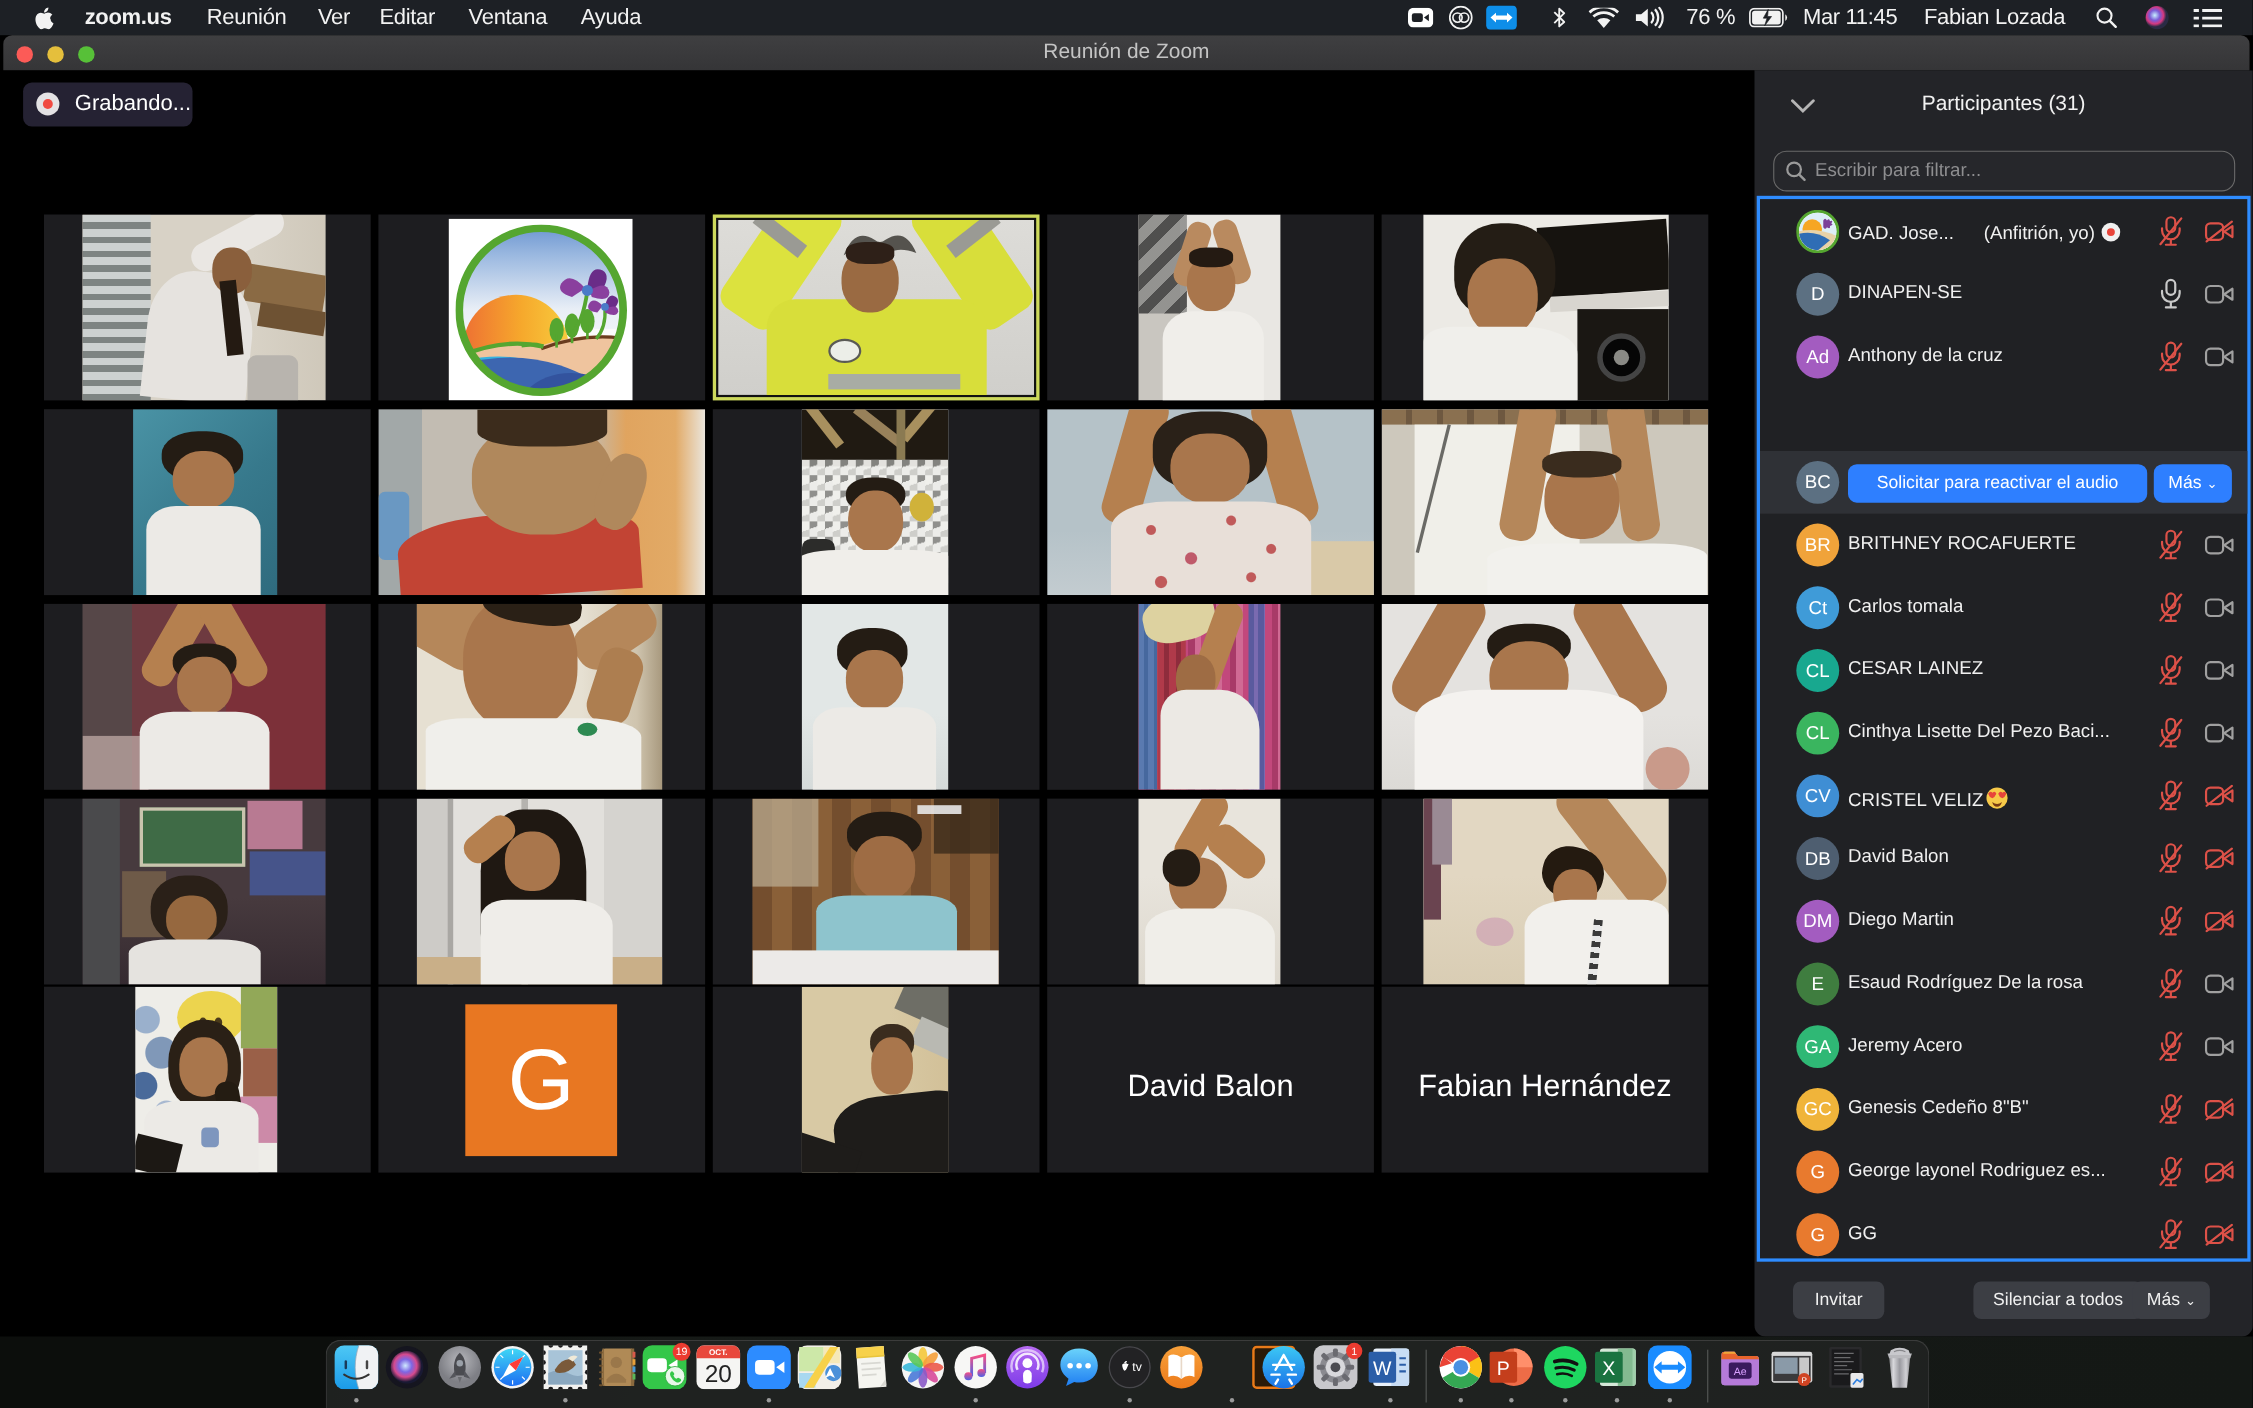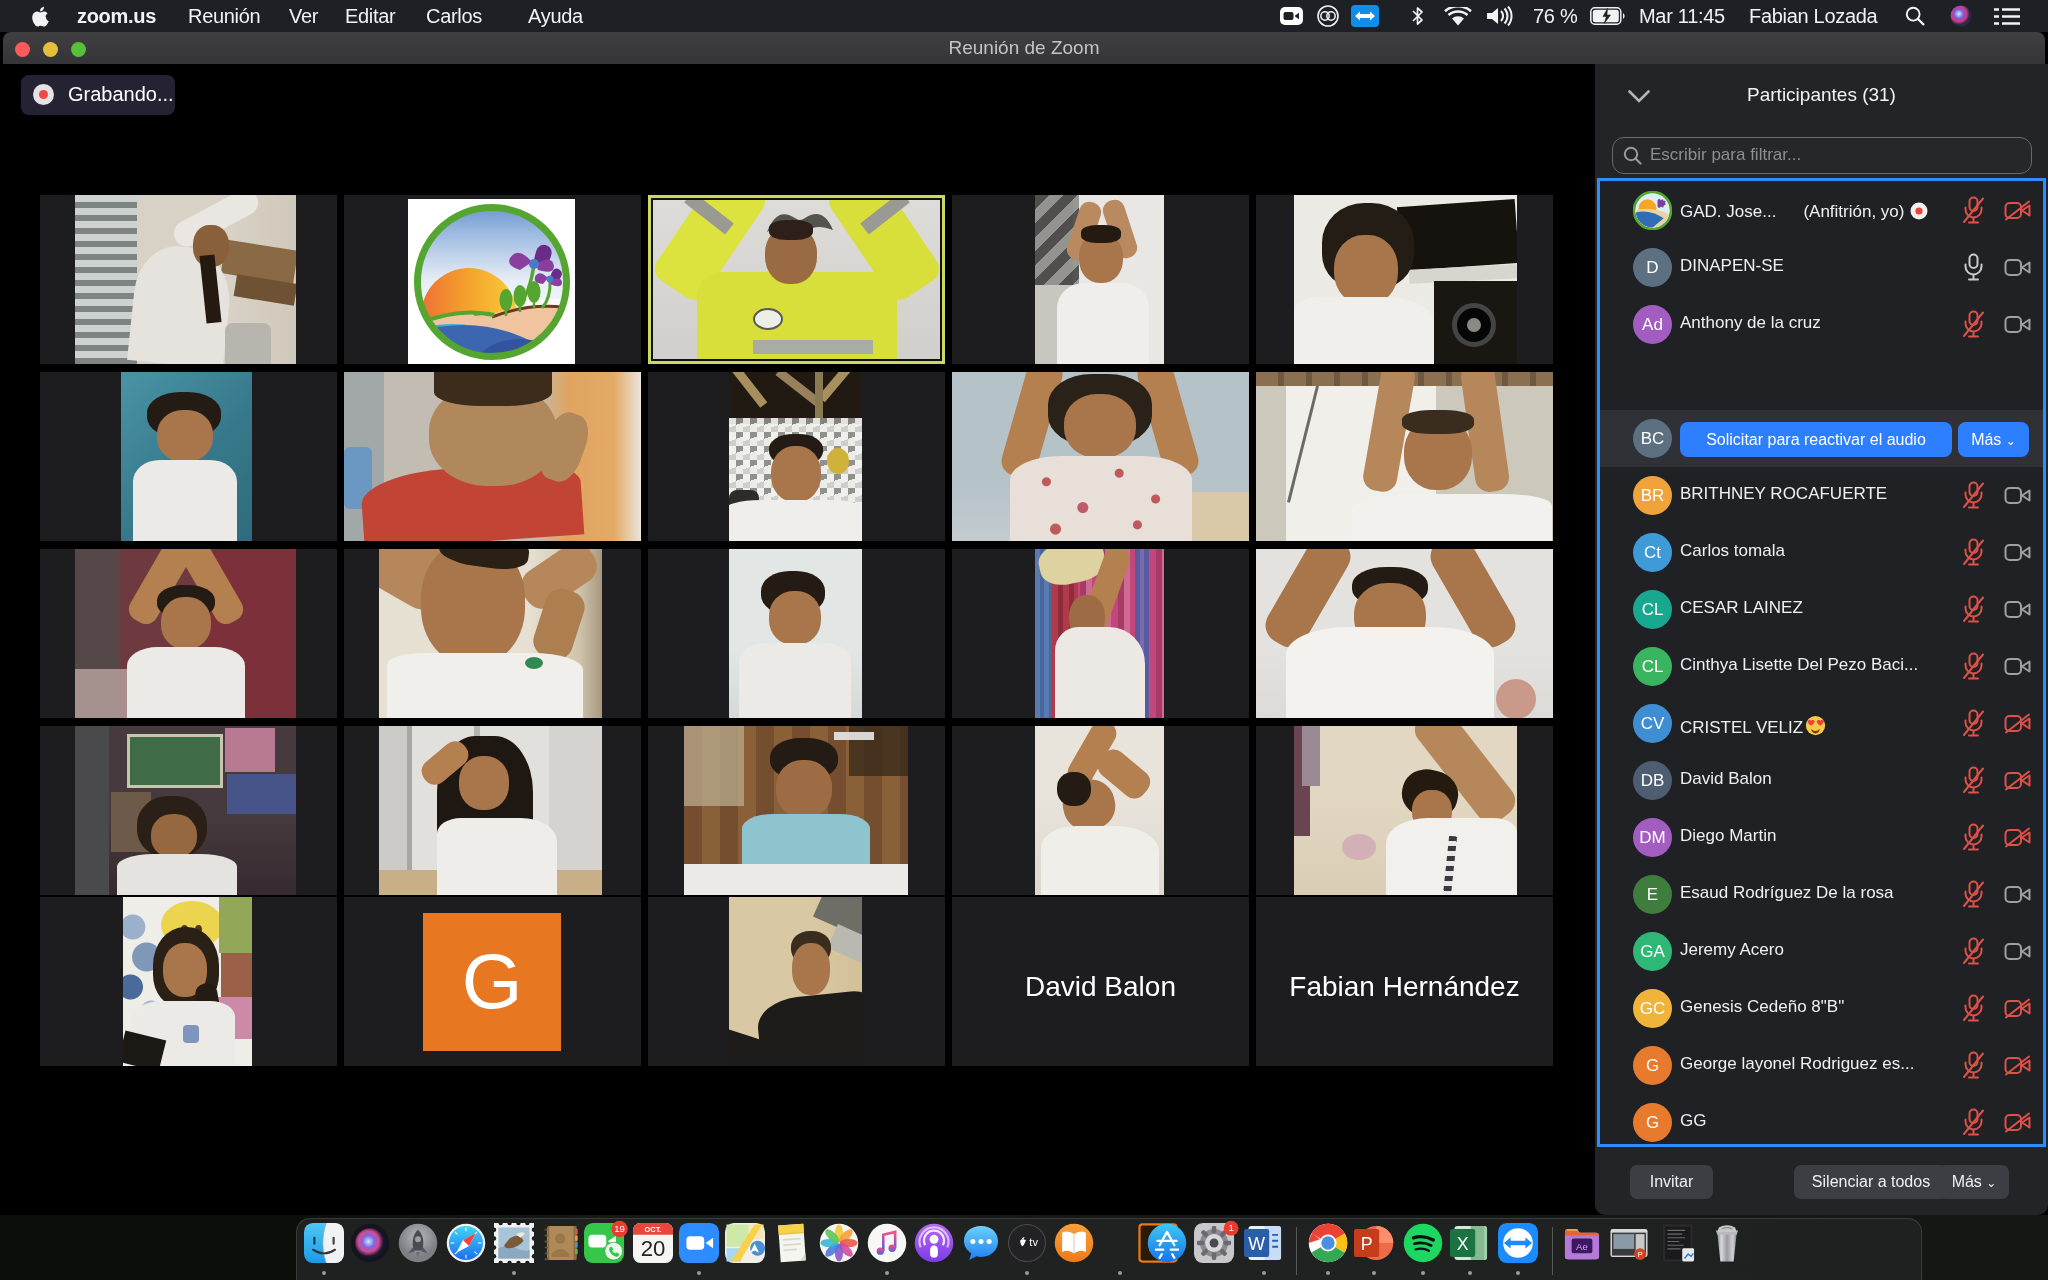--- a/index.html
+++ b/index.html
@@ -28,40 +28,40 @@
   #desktop { position:absolute; left:0; top:1215px; width:2048px; height:65px; background:linear-gradient(90deg,#0c0e0c 0 300px,#161a17 600px,#141815 100%); }
   #plist { position:absolute; left:2px; top:114px; width:449px; height:969px; border:3px solid #2e8cff; background:#202124; }
   .prow { position:absolute; left:0; width:443px; height:57px; }
   .avatar { position:absolute; left:33px; top:9px; width:39px; height:39px; border-radius:50%;
     color:#fff; font-size:17px; text-align:center; line-height:39px; }
   .pname { position:absolute; left:80px; top:17px; font-size:17px; color:#f0f0f0; white-space:nowrap; }
   .micw { position:absolute; left:361px; top:14px; }
   .camw { position:absolute; left:404px; top:18px; }
 
   
-  #dock { position:absolute; left:296px; top:1218px; width:1626px; height:62px;
+  #dock { position:absolute; left:296px; top:1218px; width:1458px; height:62px;
     background:rgba(33,35,34,0.92); border:1px solid rgba(110,110,110,0.35); border-bottom:none; border-radius:14px 14px 0 0; }
   .dicon { position:absolute; top:4px; width:40px; height:40px; }
   .dicon svg { width:40px; height:40px; }
   .dicon svg.wide { width:46px; height:43px; margin-left:-3px; margin-top:-3px; }
   .ddot { position:absolute; top:52px; width:4px; height:4px; border-radius:50%; background:#9a9a9a; }
 </style>
 </head>
 <body>
 <div id="stage">
 
   <div id="menubar">
     <svg class="abs" style="left:31px;top:6px" width="18" height="21" viewBox="0 0 18 21">
       <path fill="#f2f2f2" d="M14.5 11.1c0-2.4 2-3.6 2.1-3.7-1.1-1.7-2.9-1.9-3.5-1.9-1.5-.2-2.9.9-3.7.9-.8 0-1.9-.9-3.2-.9C4.6 5.5 3 6.5 2.1 8 .3 11.1 1.6 15.6 3.4 18c.9 1.2 1.9 2.6 3.2 2.5 1.3-.1 1.8-.8 3.3-.8 1.5 0 2 .8 3.3.8 1.4 0 2.2-1.2 3.1-2.4 1-1.4 1.4-2.8 1.4-2.9-.1 0-2.7-1-2.7-4.1zM12 3.9c.7-.8 1.1-2 1-3.1-1 0-2.2.7-2.9 1.5-.6.7-1.2 1.9-1 3 1.1.1 2.2-.6 2.9-1.4z"></path>
     </svg>
     <div class="item" style="left:77px; font-weight:bold;">zoom.us</div>
     <div class="item" style="left:188px;">Reunión</div>
     <div class="item" style="left:289px;">Ver</div>
     <div class="item" style="left:345px;">Editar</div>
-    <div class="item" style="left:426px;">Carlos</div>
+    <div class="item" style="left:426px;">Ventana</div>
     <div class="item" style="left:528px;">Ayuda</div>
 
     <svg class="abs" style="left:1280px;top:7px" width="23" height="18" viewBox="0 0 23 18">
       <rect x="0" y="0" width="23" height="18" rx="5" fill="#fff"></rect>
       <rect x="3.5" y="5" width="10" height="8" rx="2" fill="#1d2025"></rect>
       <path d="M14.5 9 L19 5.7 V12.3 Z" fill="#1d2025"></path>
     </svg>
     <svg class="abs" style="left:1317px;top:5px" width="22" height="22" viewBox="0 0 22 22">
       <circle cx="11" cy="11" r="10" fill="none" stroke="#f2f2f2" stroke-width="1.6"></circle>
       <circle cx="8" cy="11" r="4.2" fill="none" stroke="#f2f2f2" stroke-width="1.5"></circle>

